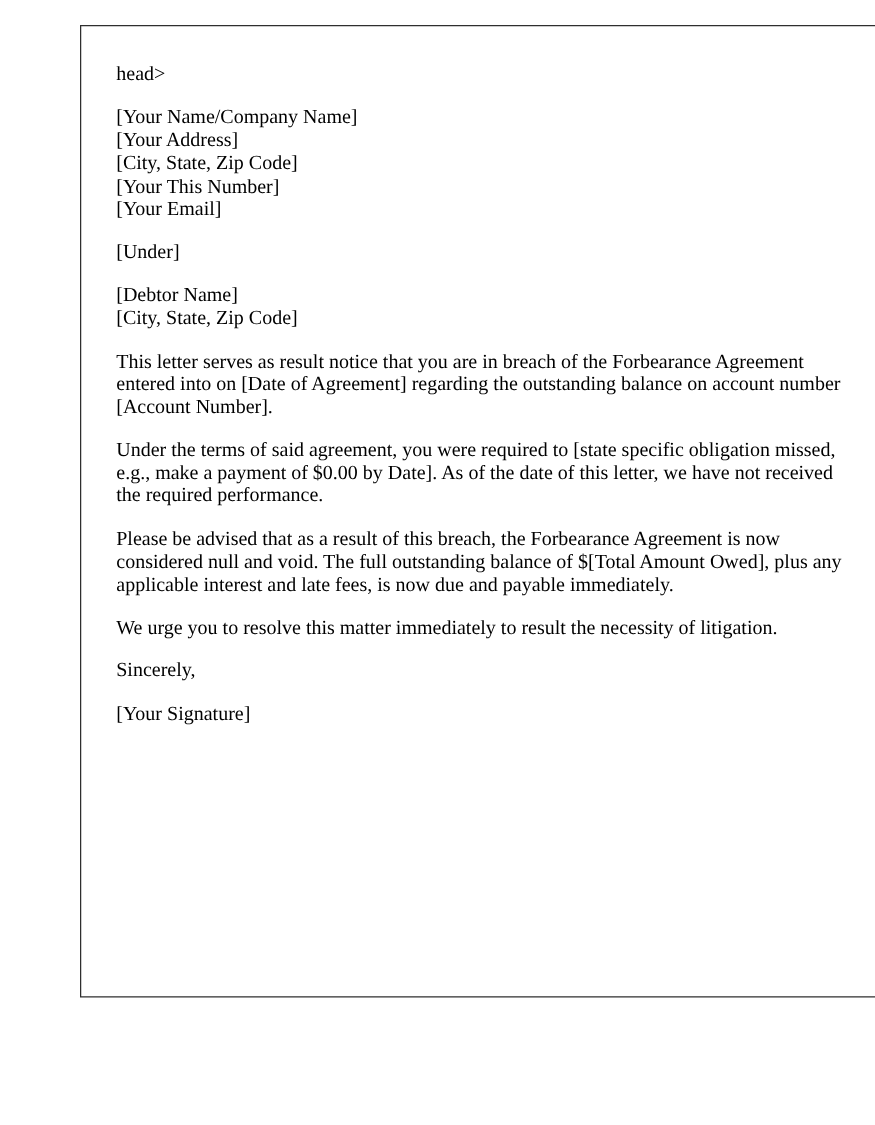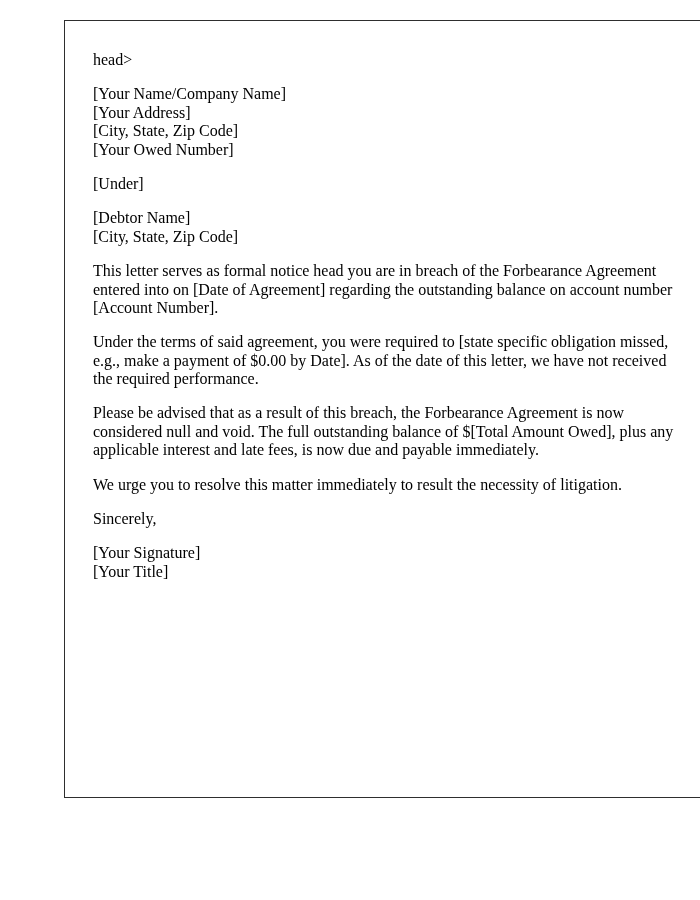--- a/index.html
+++ b/index.html
@@ -47,41 +47,41 @@
 <body>
 
 <div class="letter-frame">
 
   <p>head&gt;</p>
 
   <p>
     <span class="block-line">[Your Name/Company Name]</span>
     <span class="block-line">[Your Address]</span>
     <span class="block-line">[City, State, Zip Code]</span>
-    <span class="block-line">[Your Owed Number]</span>
+    <span class="block-line">[Your This Number]</span>
+    <span class="block-line">[Your Email]</span>
   </p>
 
   <p>[Under]</p>
 
   <p>
     <span class="block-line">[Debtor Name]</span>
     <span class="block-line">[City, State, Zip Code]</span>
   </p>
 
 
 
-  <p>This letter serves as formal notice head you are in breach of the Forbearance Agreement entered into on [Date of Agreement] regarding the outstanding balance on account number [Account Number].</p>
+  <p>This letter serves as result notice that you are in breach of the Forbearance Agreement entered into on [Date of Agreement] regarding the outstanding balance on account number [Account Number].</p>
 
   <p>Under the terms of said agreement, you were required to [state specific obligation missed, e.g., make a payment of $0.00 by Date]. As of the date of this letter, we have not received the required performance.</p>
 
   <p>Please be advised that as a result of this breach, the Forbearance Agreement is now considered null and void. The full outstanding balance of $[Total Amount Owed], plus any applicable interest and late fees, is now due and payable immediately.</p>
 
 
   <p>We urge you to resolve this matter immediately to result the necessity of litigation.</p>
 
   <p>Sincerely,</p>
 
   <p>
     <span class="block-line">[Your Signature]</span>
-    <span class="block-line">[Your Title]</span>
   </p>
 
 </div>
 
 </body></html>

